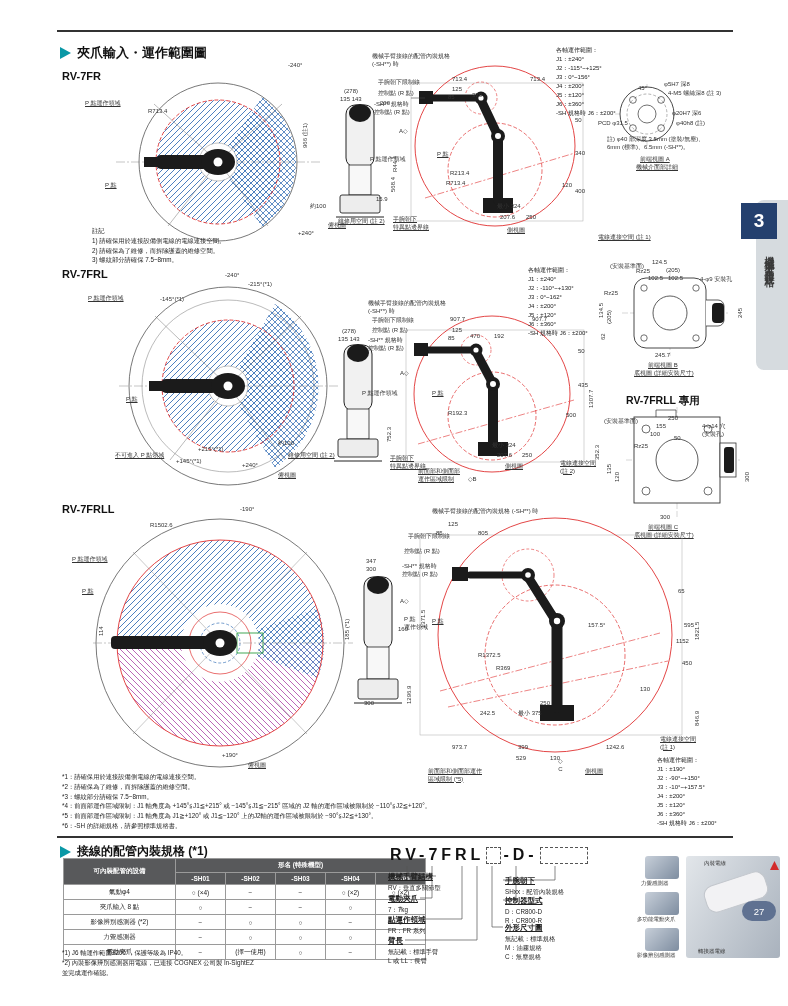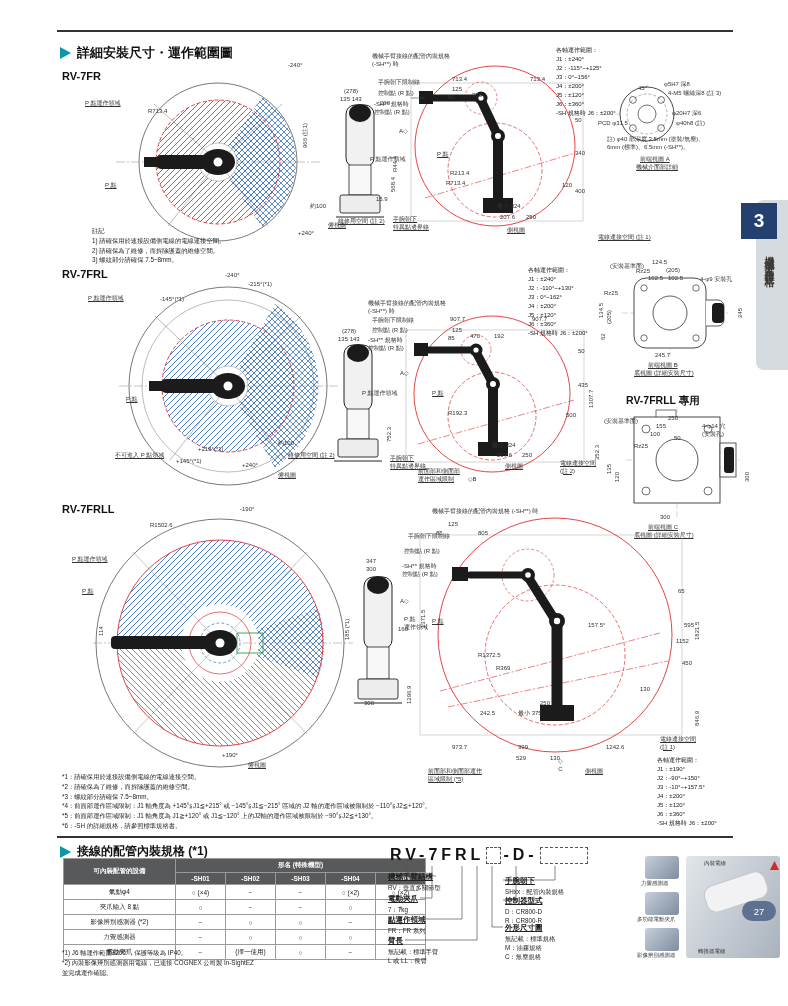--- a/index.html
+++ b/index.html
@@ -54,21 +54,21 @@
     <pattern id="hm" width="6" height="6" patternUnits="userSpaceOnUse">
           <path d="M-1,-1 L7,7" stroke="#b455b0" stroke-width="0.9"></path>
         </pattern>
   </defs>
     </svg>
 
   <div class="hr" style="left:57px;top:30px;width:676px;"></div>
 
   <div class="hd" style="left:60px;top:44px;font-size:13px;">
     <span class="tri"></span>
-    <span>詳細安裝尺寸・運作範圍圖</span>
+    <span>夾爪輸入・運作範圍圖</span>
   </div>
 
   <div class="mname" style="left:62px;top:70px;">RV-7FR</div>
 
   <svg class="abs" style="left:98px;top:78px;" width="240" height="170" viewBox="0 0 240 170">
     <circle cx="120" cy="84" r="79" fill="none" stroke="#555" stroke-width="0.8"></circle>
     <circle cx="120" cy="84" r="62" fill="url(#hb)"></circle>
     <path d="M120,84 L164,19 A79,79 0 0 1 164,149 Z" fill="url(#hbx)"></path>
     <circle cx="120" cy="84" r="62" fill="none" stroke="#e03131" stroke-width="0.9" stroke-dasharray="4 2"></circle>
     <circle cx="120" cy="84" r="19" fill="#fff" stroke="#999" stroke-width="0.6"></circle>

